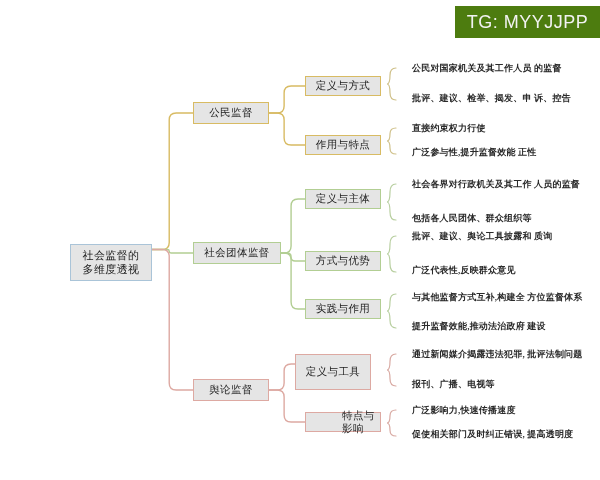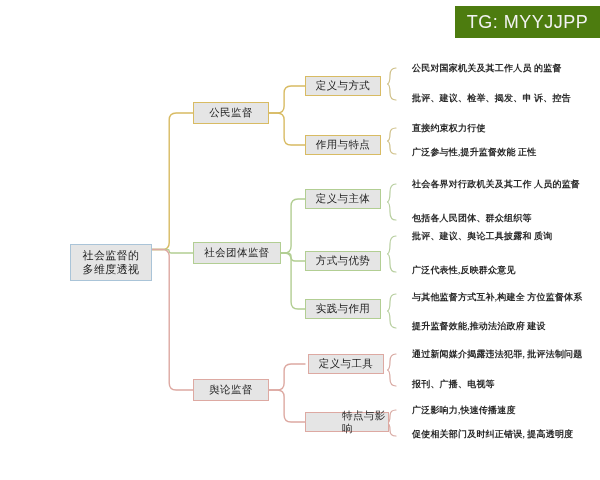--- a/index.html
+++ b/index.html
@@ -110,25 +110,25 @@
       <div class="node l2 c-green" style="left: 305px; top: 251px; width: 76px; height: 20px;">方式与优势</div>
       <div class="leaf" style="left: 412px; top: 230px;">批评、建议、舆论工具披露和
 质询</div>
       <div class="leaf" style="left: 412px; top: 264px;">广泛代表性,反映群众意见</div>
       <div class="node l2 c-green" style="left: 305px; top: 299px; width: 76px; height: 20px;">实践与作用</div>
       <div class="leaf" style="left: 412px; top: 291px;">与其他监督方式互补,构建全
 方位监督体系</div>
       <div class="leaf" style="left: 412px; top: 320px;">提升监督效能,推动法治政府
 建设</div>
       <div class="node l1 c-pink" style="left: 193px; top: 379px; width: 76px; height: 22px;">舆论监督</div>
-      <div class="node l2 c-pink" style="left: 308px; top: 354px; width: 76px; height: 20px;">定义与工具</div>
+      <div class="node l2 c-pink" style="left: 295px; top: 354px; width: 76px; height: 36px;">定义与工具</div>
       <div class="leaf" style="left: 412px; top: 348px;">通过新闻媒介揭露违法犯罪,
 批评法制问题</div>
       <div class="leaf" style="left: 412px; top: 378px;">报刊、广播、电视等</div>
-      <div class="node l2 c-pink" style="left: 305px; top: 412px; width: 84px; height: 20px; padding-left: 36px;">特点与影响</div>
+      <div class="node l2 c-pink" style="left: 305px; top: 412px; width: 76px; height: 20px; padding-left: 36px;">特点与影响</div>
       <div class="leaf" style="left: 412px; top: 404px;">广泛影响力,快速传播速度</div>
       <div class="leaf" style="left: 412px; top: 428px;">促使相关部门及时纠正错误,
 提高透明度</div>
     </div>
 
   <div class="wm" id="tg-badge">TG: MYYJJPP</div>
 
 </div>
 
 </body></html>

